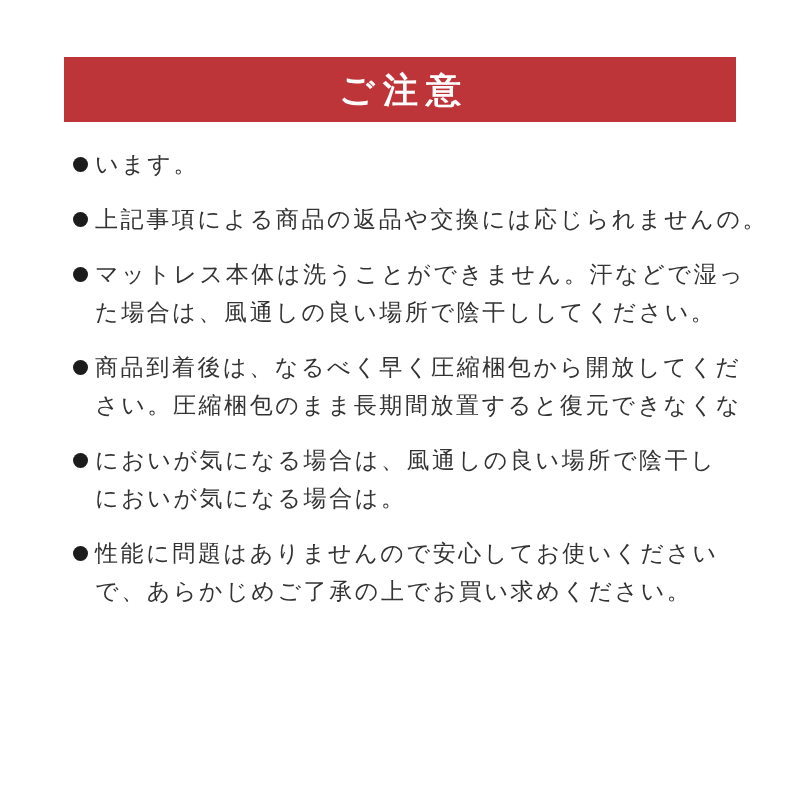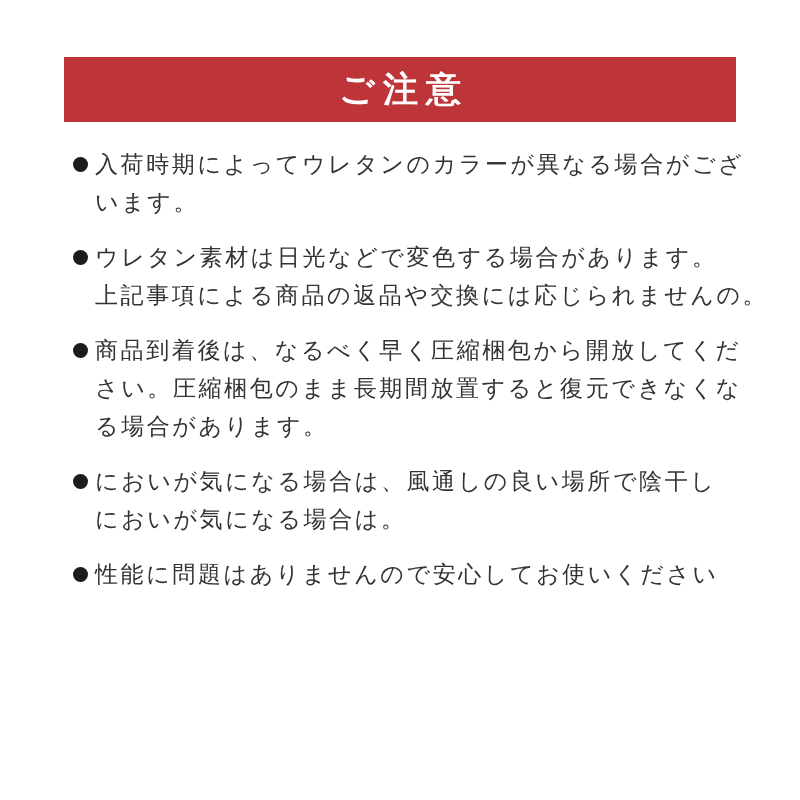--- a/index.html
+++ b/index.html
@@ -19,21 +19,20 @@
     box-sizing: border-box;
     padding: 57px 64px 0 64px;
   }
   .banner {
     width: 672px;
     height: 65px;
     background: #bd3538;
     display: flex;
     align-items: center;
     justify-content: center;
-    font-family: Liberation Serif, serif;
   }
   .title {
     margin: 0;
     color: #ffffff;
     font-size: 35px;
     font-weight: bold;
     letter-spacing: 8px;
     text-indent: 8px; 
     line-height: 1;
   }
@@ -72,44 +71,47 @@
 <div class="page">
 
   <header class="banner">
     <h1 class="title">ご注意</h1>
   </header>
 
   <ul class="notice-list">
 
     <li class="notice-item">
       <span class="bullet"></span>
-      <span class="line">入荷時期によってウレタンのカラーが異なる場合がござ</span>
       <span class="line">います。</span>
     </li>
 
     <li class="notice-item">
       <span class="bullet"></span>
-      <span class="line">ウレタン素材は日光などで変色する場合があります。</span>
       <span class="line">上記事項による商品の返品や交換には応じられませんの。</span>
     </li>
 
+    <li class="notice-item">
+      <span class="bullet"></span>
+      <span class="line">マットレス本体は洗うことができません。汗などで湿っ</span>
+      <span class="line">た場合は、風通しの良い場所で陰干ししてください。</span>
+    </li>
 
     <li class="notice-item">
       <span class="bullet"></span>
       <span class="line">商品到着後は、なるべく早く圧縮梱包から開放してくだ</span>
       <span class="line">さい。圧縮梱包のまま長期間放置すると復元できなくな</span>
-      <span class="line">る場合があります。</span>
     </li>
 
     <li class="notice-item">
       <span class="bullet"></span>
       <span class="line">においが気になる場合は、風通しの良い場所で陰干し</span>
       <span class="line">においが気になる場合は。</span>
     </li>
 
     <li class="notice-item">
       <span class="bullet"></span>
       <span class="line">性能に問題はありませんので安心してお使いください</span>
+      <span class="line">で、あらかじめご了承の上でお買い求めください。</span>
     </li>
 
   </ul>
 
 </div>
 
 </body></html>

